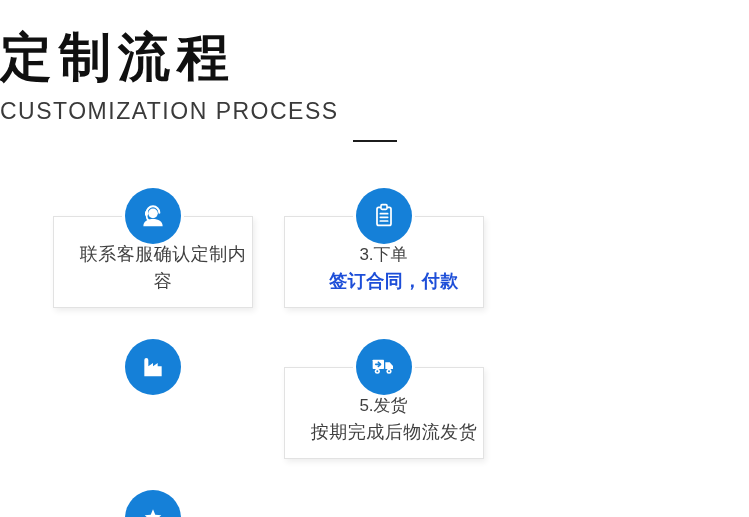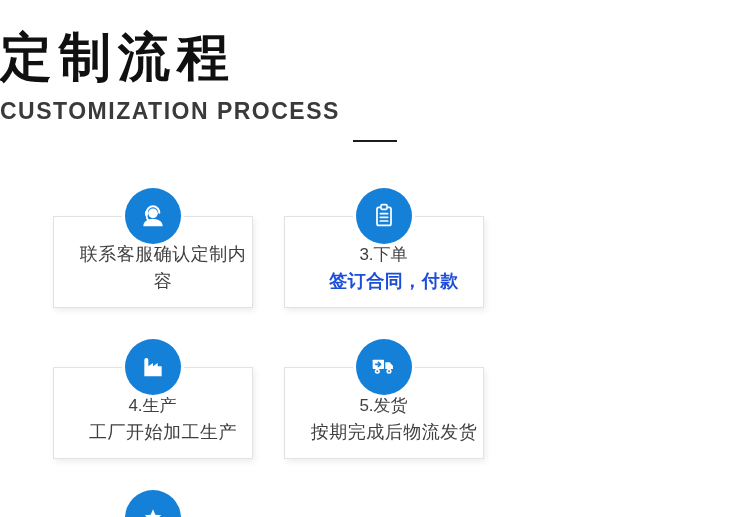--- a/index.html
+++ b/index.html
@@ -7,21 +7,21 @@
     width:749px;height:517px;background:#ffffff;overflow:hidden;
     font-family:"Liberation Sans","DejaVu Sans",sans-serif;
     -webkit-font-smoothing:antialiased;
   }
   .header{text-align:left;padding-top:30px;}
   .title{
     font-size:52px;line-height:1.05;font-weight:900;color:#101010;
     letter-spacing:7px;font-family:"DejaVu Sans","Liberation Sans",sans-serif;
   }
   .subtitle{
-    margin-top:13px;font-size:23px;color:#3a3a3a;letter-spacing:1.5px;font-weight:700;
+    margin-top:13px;font-size:23px;color:#3a3a3a;letter-spacing:1.5px;font-weight:400;
   }
   .divider{width:44px;height:2px;background:#1c1c1c;margin:15px auto 0;}
   .grid{
     width:644px;margin:46px auto 0;
     display:flex;flex-wrap:wrap;column-gap:22px;row-gap:41px;gap:31px;
   }
   .step{position:relative;width:200px;padding-top:28px;}
   .badge{
     position:absolute;top:0;left:72px;width:56px;height:56px;border-radius:50%;
     background:#1580d8;box-shadow:0 0 0 3px #ffffff;z-index:2;
@@ -88,24 +88,20 @@
   </div>
 
   <div class="step">
     <div class="badge">
       <span>
         <svg viewBox="0 0 48 48">
           <path d="M11 38 V13.5 a3 3 0 0 1 6 0 V23 l7-5 v5 l7-5 v5 h6 v15 Z" fill="#fff"></path>
         </svg>
       </span>
     </div>
-    <div class="card">
-      <div class="step-title">4.生产</div>
-      <div class="step-desc">工厂开始加工生产</div>
-    </div>
   </div>
 
   <div class="step">
     <div class="badge">
       <span>
         <svg viewBox="0 0 48 48">
           <rect x="7" y="13" width="17" height="14" rx="1" fill="#fff"></rect>
           <path d="M11.5 20 h7" stroke="#1580d8" stroke-width="2.4" stroke-linecap="round"></path>
           <path d="M15.5 16.8 l3.2 3.2 -3.2 3.2" fill="none" stroke="#1580d8" stroke-width="2.4" stroke-linecap="round" stroke-linejoin="round"></path>
           <path d="M26 17 h6.5 l5 5.5 v4.5 h-11.5 z" fill="#fff"></path>

